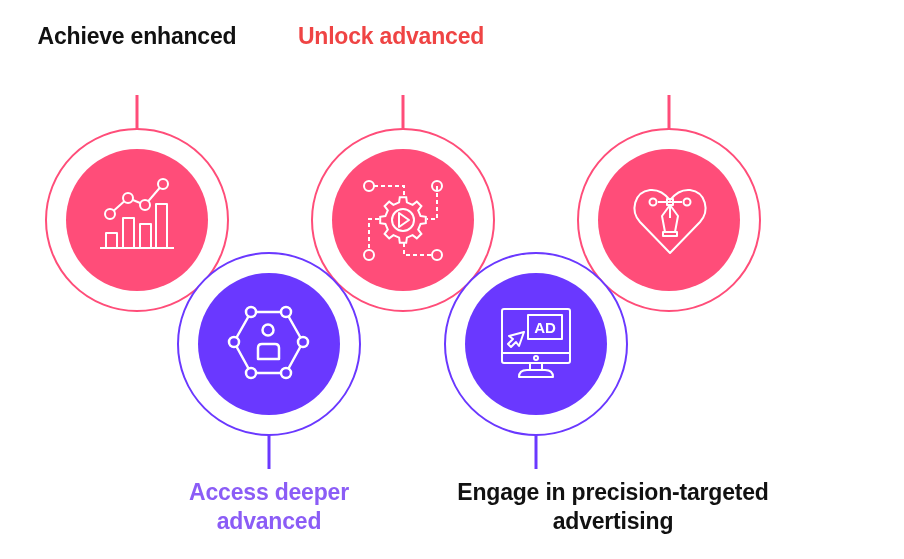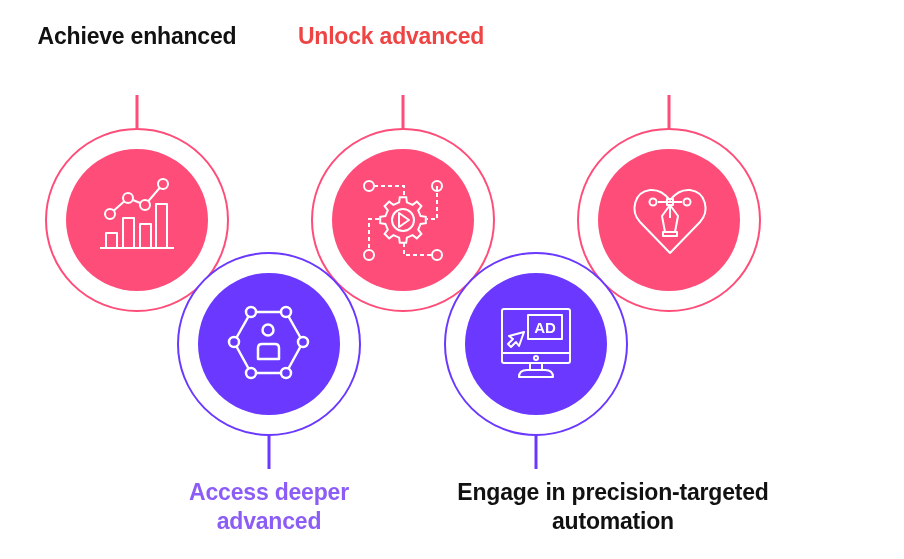--- a/index.html
+++ b/index.html
@@ -42,21 +42,21 @@
   <span>Unlock advanced</span>
 </div>
 <div class="label" style="left: 703px; top: 22px; color: rgb(17, 17, 17);">
 </div>
 <div class="label" style="left: 269px; top: 478px; color: #8b5cf6;">
   <span>Access deeper</span>
   <span>advanced</span>
 </div>
 <div class="label" style="left: 584px; top: 478px; color: rgb(17, 17, 17); margin-left: 29px;">
   <span>Engage in precision-targeted</span>
-  <span>automation</span>
+  <span>advertising</span>
 </div>
 
 <svg id="diagram" viewBox="0 0 904 559" xmlns="http://www.w3.org/2000/svg">
 
   <g>
     <line class="c-stroke-pink" x1="137" y1="95" x2="137" y2="129" stroke-width="3" stroke="#FF4D79"></line>
     <circle class="c-stroke-pink" cx="137" cy="220" r="91" fill="#ffffff" stroke-width="2" stroke="#FF4D79"></circle>
     <circle class="c-fill-pink" cx="137" cy="220" r="71" fill="#FF4D79"></circle>
     <g fill="none" stroke="#ffffff" stroke-width="2" stroke-linejoin="round">
       <line x1="100" y1="248" x2="174" y2="248"></line>

